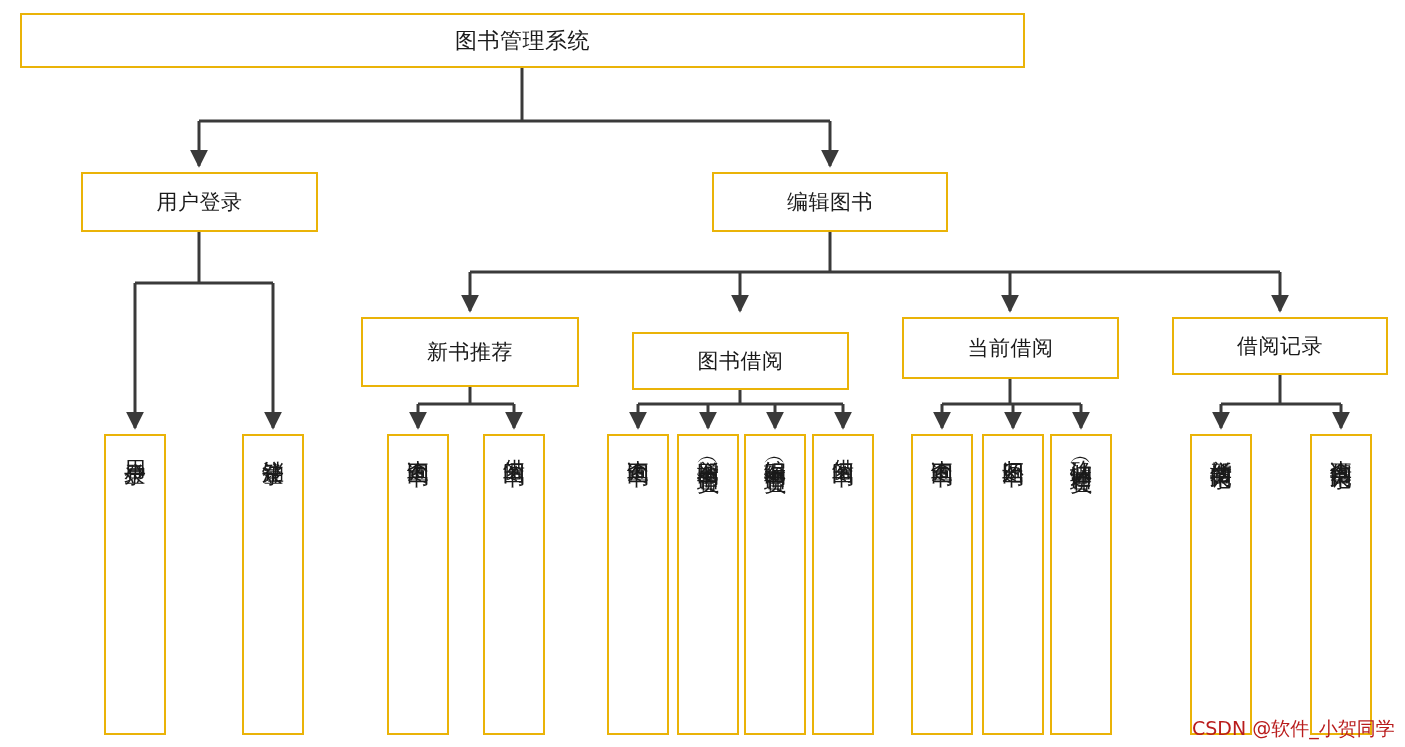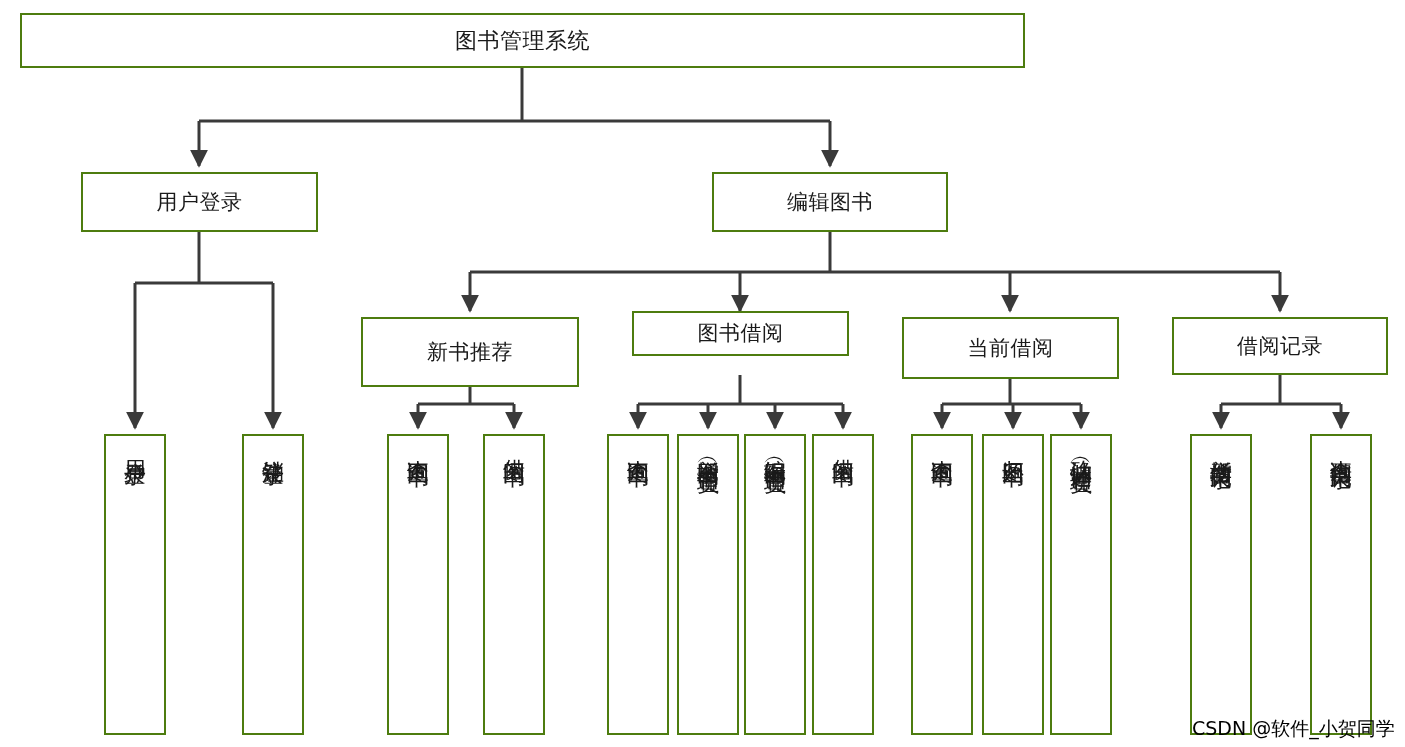--- a/index.html
+++ b/index.html
@@ -23,21 +23,21 @@
     left: 0;
     top: 0;
     width: 1405px;
     height: 747px;
     pointer-events: none;
   }
   .node {
     position: absolute;
     box-sizing: border-box;
     background: #ffffff;
-    border: 2px solid #4d7c0f;
+    border: 2px solid #eab308;
     display: flex;
     align-items: center;
     justify-content: center;
     color: #1a1a1a;
     z-index: 2;
   }
   .node .lbl {
     display: block;
     text-align: center;
     line-height: 1.15;
@@ -136,21 +136,21 @@
   <div class="node h" id="n-l2-0" style="left: 81px; top: 172px; width: 237px; height: 60px;">
     <span class="lbl">用户登录</span>
   </div>
   <div class="node h" id="n-l2-1" style="left: 712px; top: 172px; width: 236px; height: 60px;">
     <span class="lbl">编辑图书</span>
   </div>
 
   <div class="node h" id="n-l3-0" style="left: 361px; top: 317px; width: 218px; height: 70px;">
     <span class="lbl">新书推荐</span>
   </div>
-  <div class="node h" id="n-l3-1" style="left: 632px; top: 311px; width: 217px; height: 45px;">
+  <div class="node h" id="n-l3-1" style="left: 632px; top: 332px; width: 217px; height: 58px;">
     <span class="lbl">图书借阅</span>
   </div>
   <div class="node h" id="n-l3-2" style="left: 902px; top: 317px; width: 217px; height: 62px;">
     <span class="lbl">当前借阅</span>
   </div>
   <div class="node h" id="n-l3-3" style="left: 1172px; top: 317px; width: 216px; height: 58px;">
     <span class="lbl">借阅记录</span>
   </div>
 
   <div class="node v" id="n-lf-0" style="left: 104px; top: 434px; width: 62px; height: 301px;">
@@ -186,15 +186,15 @@
   <div class="node v" id="n-lf-10" style="left: 1050px; top: 434px; width: 62px; height: 301px;">
     <span class="lbl">确认归还（管理员）</span>
   </div>
   <div class="node v" id="n-lf-11" style="left: 1190px; top: 434px; width: 62px; height: 301px;">
     <span class="lbl">新增借阅记录</span>
   </div>
   <div class="node v" id="n-lf-12" style="left: 1310px; top: 434px; width: 62px; height: 301px;">
     <span class="lbl">查询借阅记录</span>
   </div>
 
-  <div class="watermark" style="left: 1192px; top: 716px; color: #000000;">CSDN @软件_小贺同学</div>
+  <div class="watermark" style="left: 1192px; top: 716px; color: #b91c1c;">CSDN @软件_小贺同学</div>
 
 </div>
 
 </body></html>

